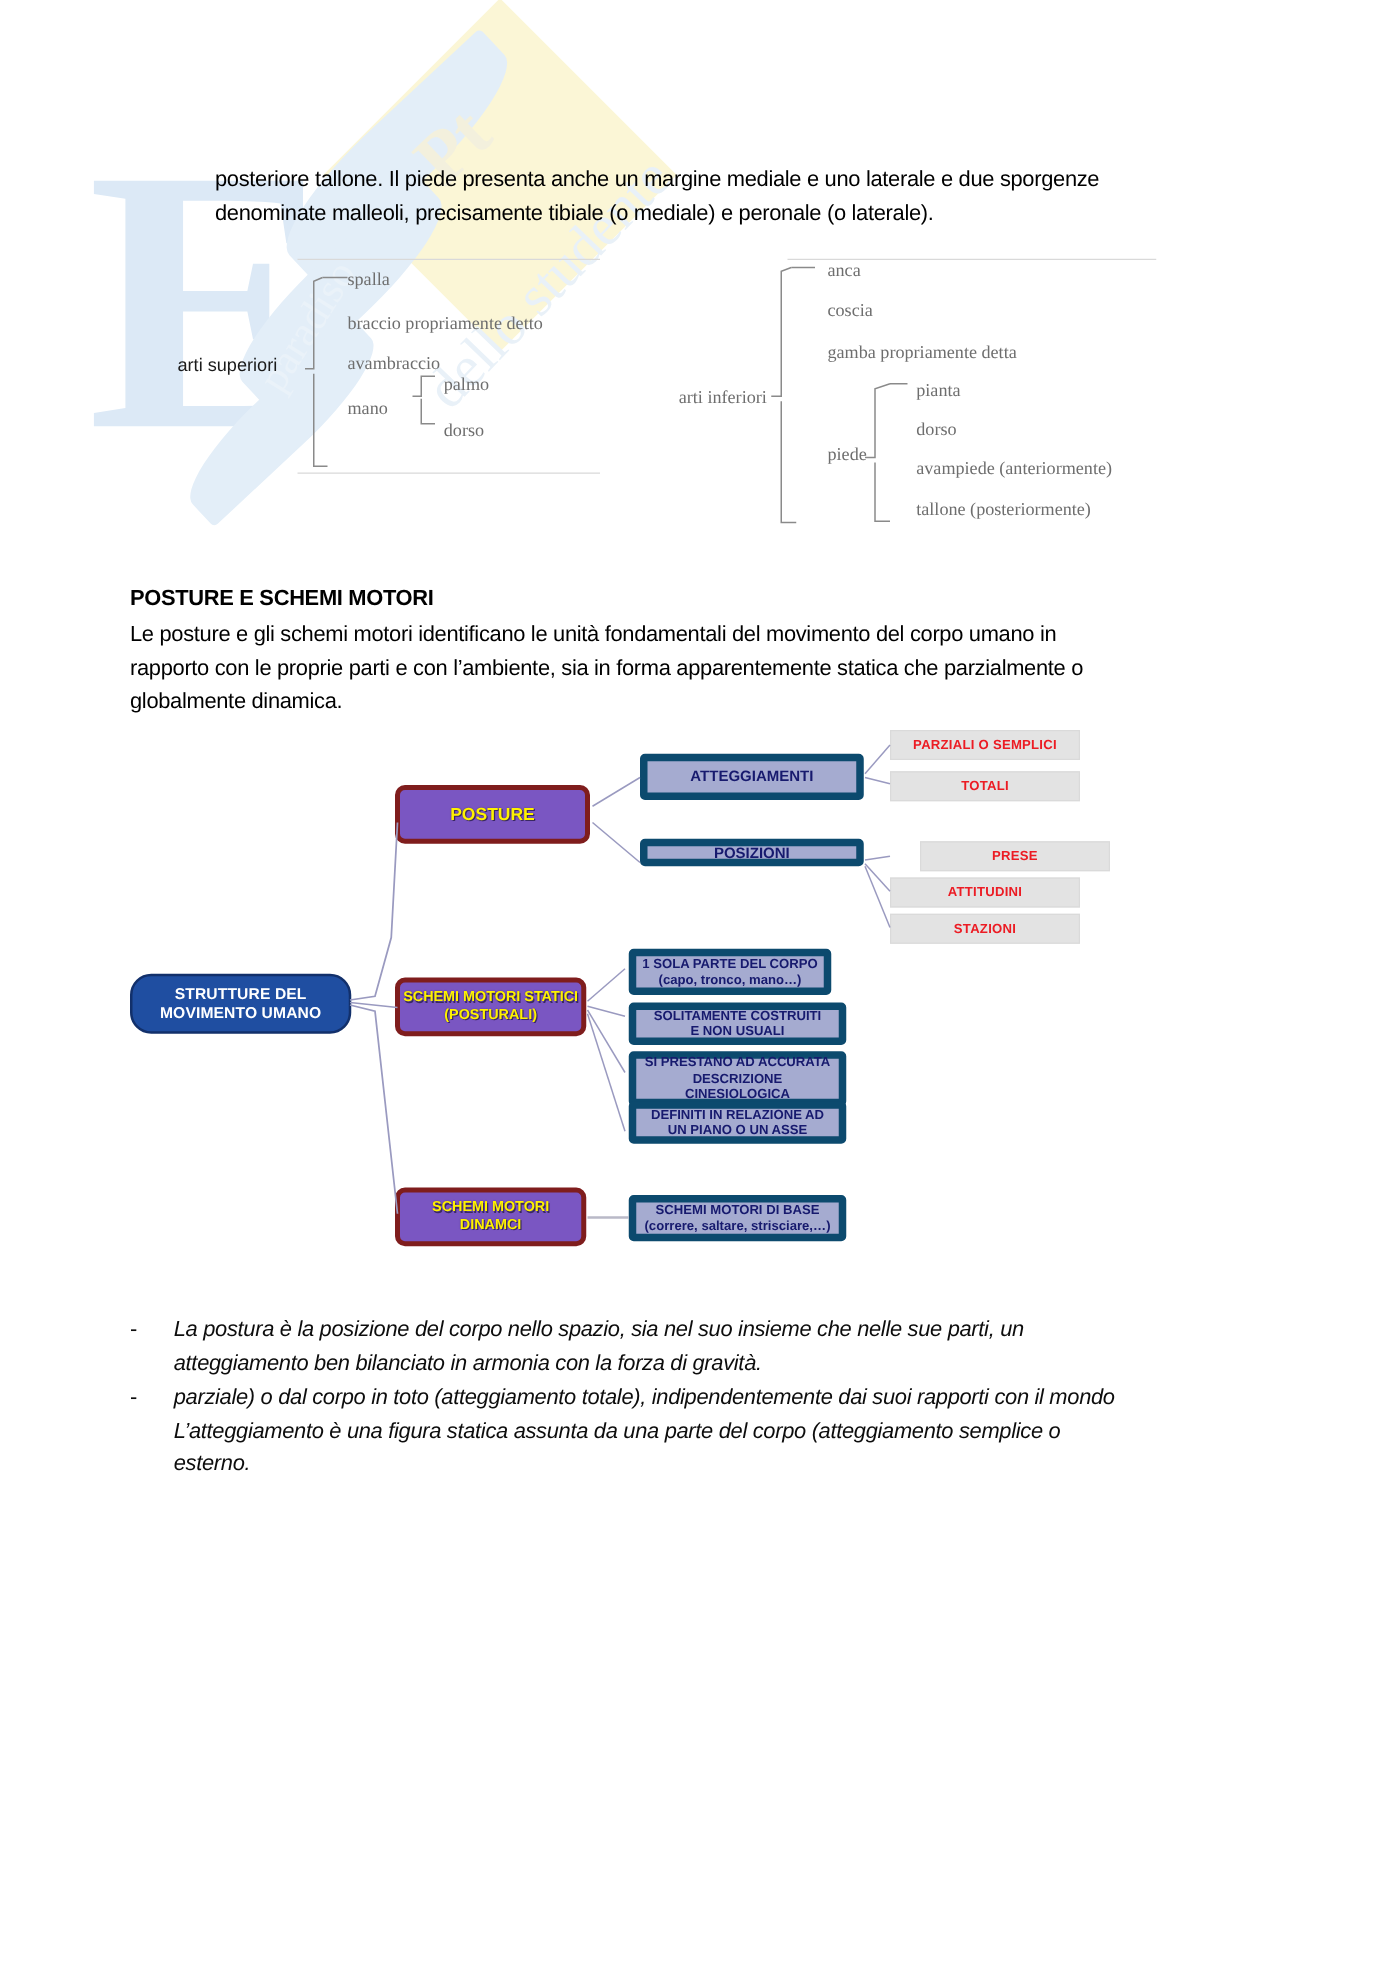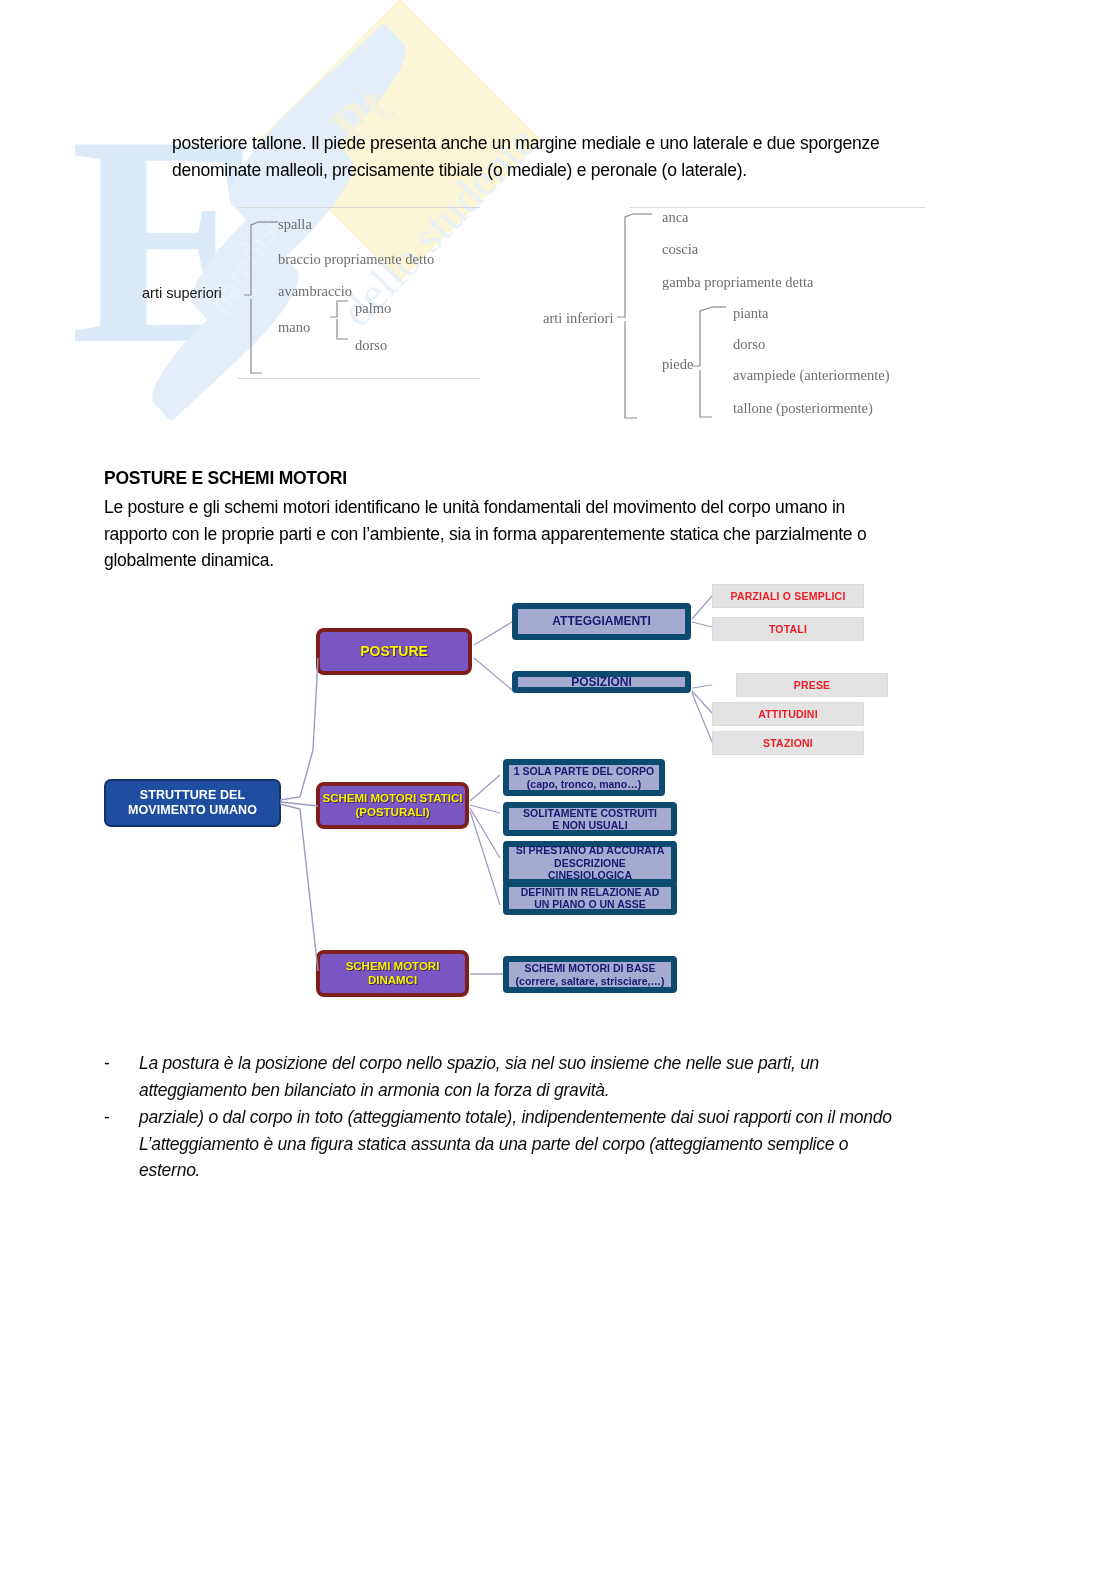--- a/index.html
+++ b/index.html
@@ -140,21 +140,21 @@
     align-items: center;
     justify-content: center;
     text-align: center;
     font-family: "Liberation Sans", sans-serif;
     font-weight: bold;
     line-height: 1.18;
   }
   .fc-root {
     background: #1f4ea1;
     border: 2px solid #12306b;
-    border-radius: 7px;
+    border-radius: 17px;
     color: #ffffff;
     font-size: 12.5px;
     letter-spacing: 0.1px;
   }
   .fc-purple {
     background: #7a56c2;
     border: 4px solid #7f1d1d;
     border-radius: 8px;
     color: #fff200;
     font-size: 14px;

